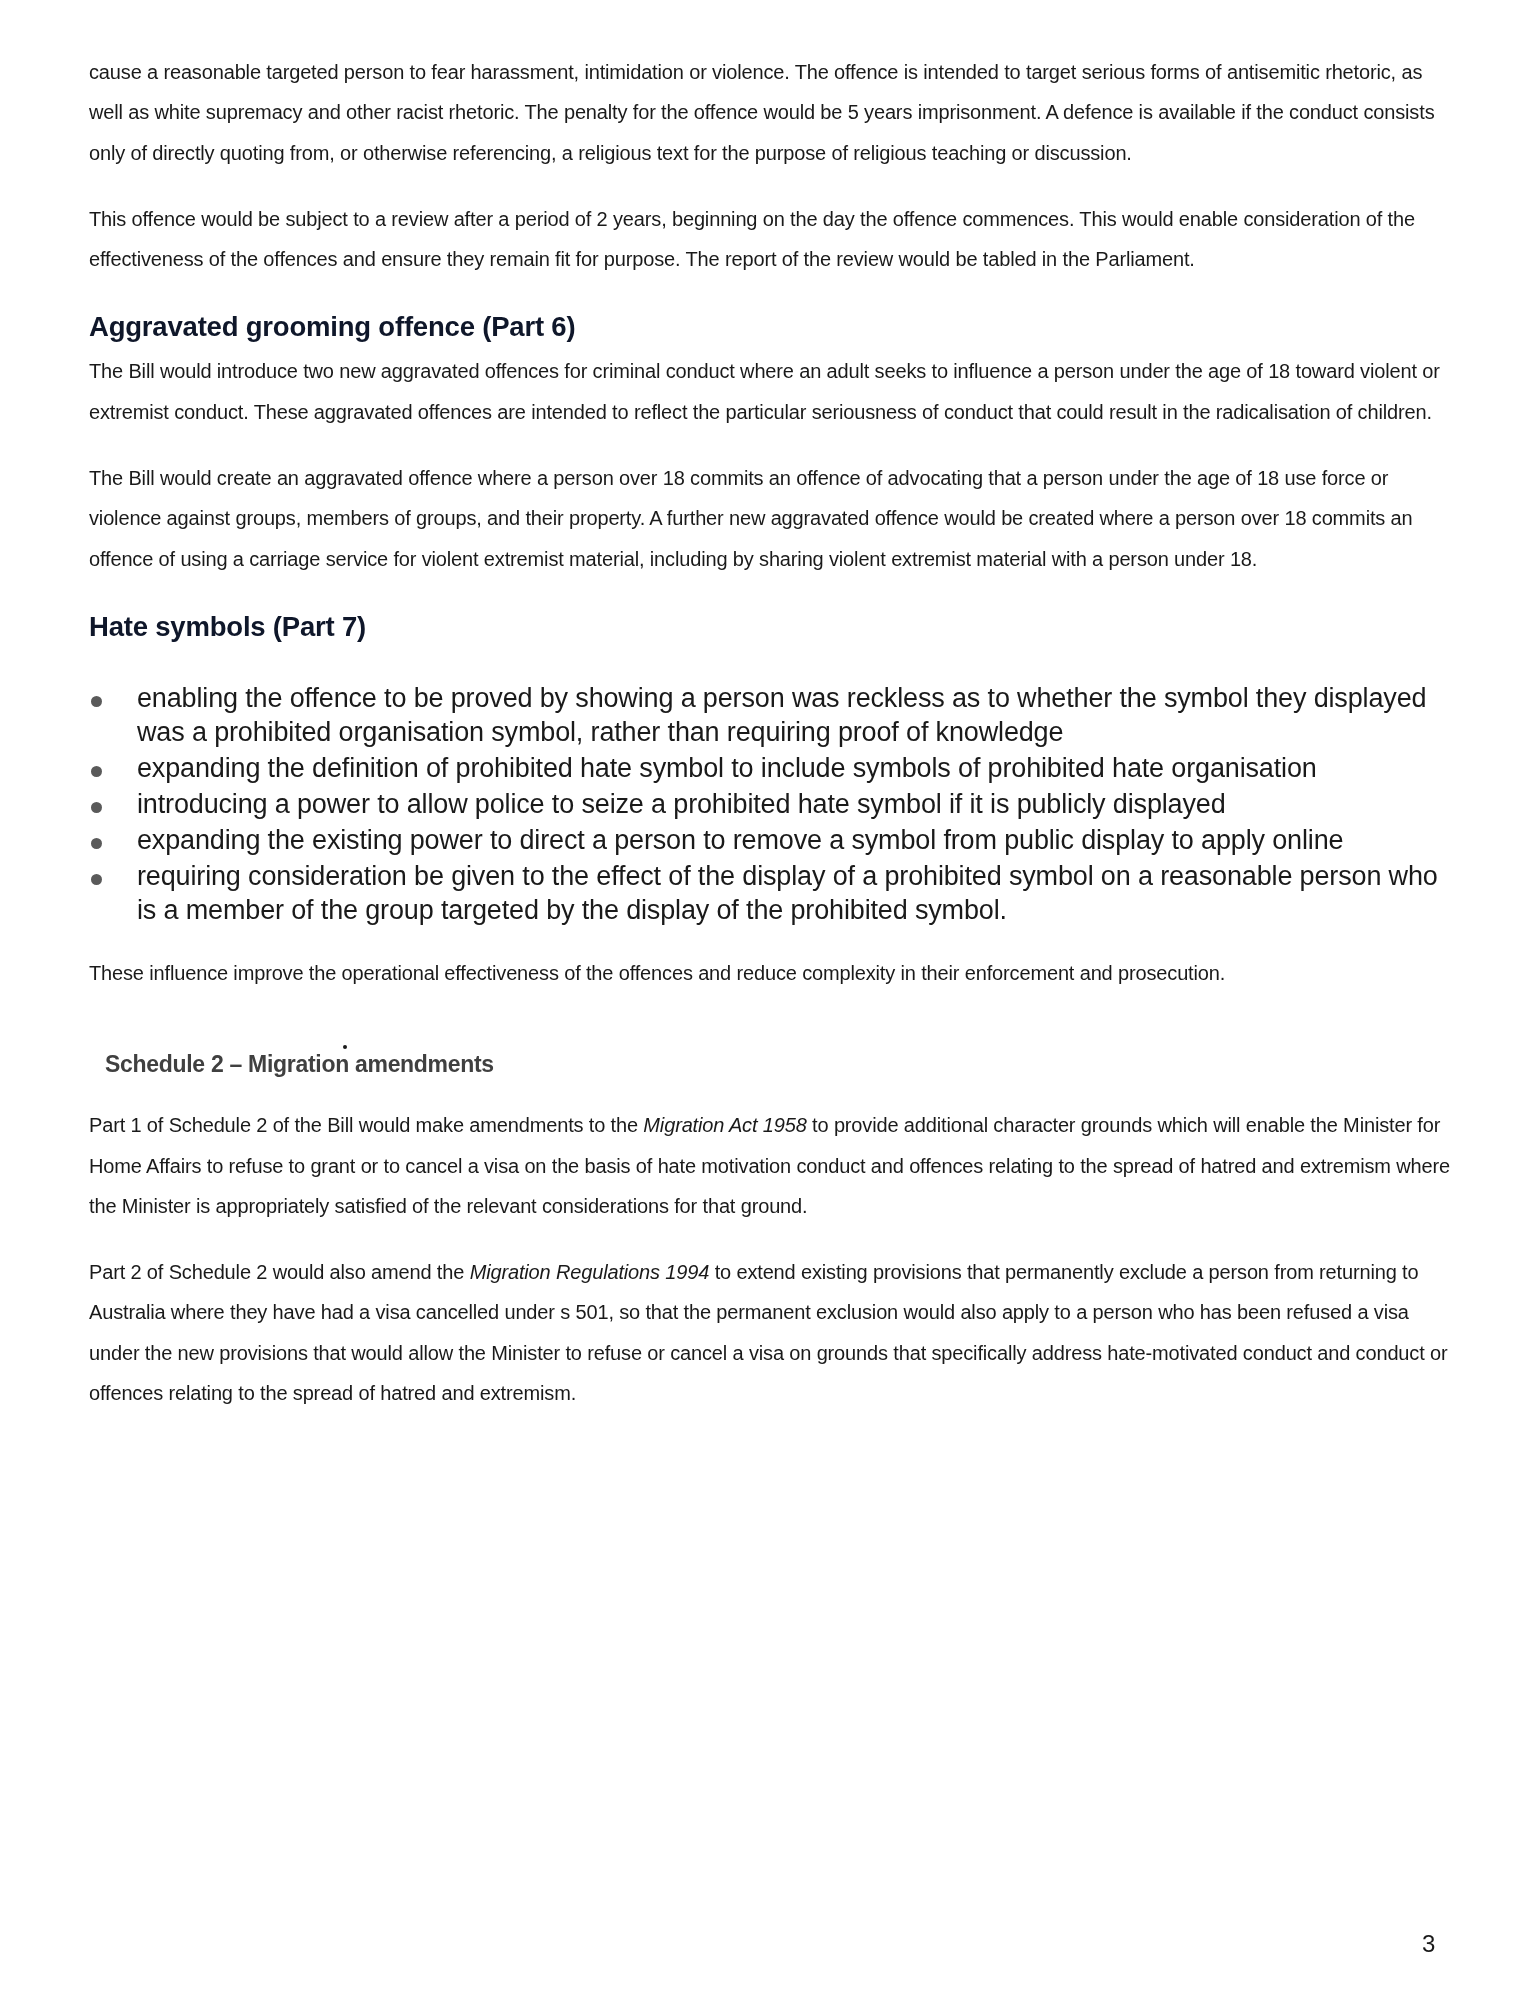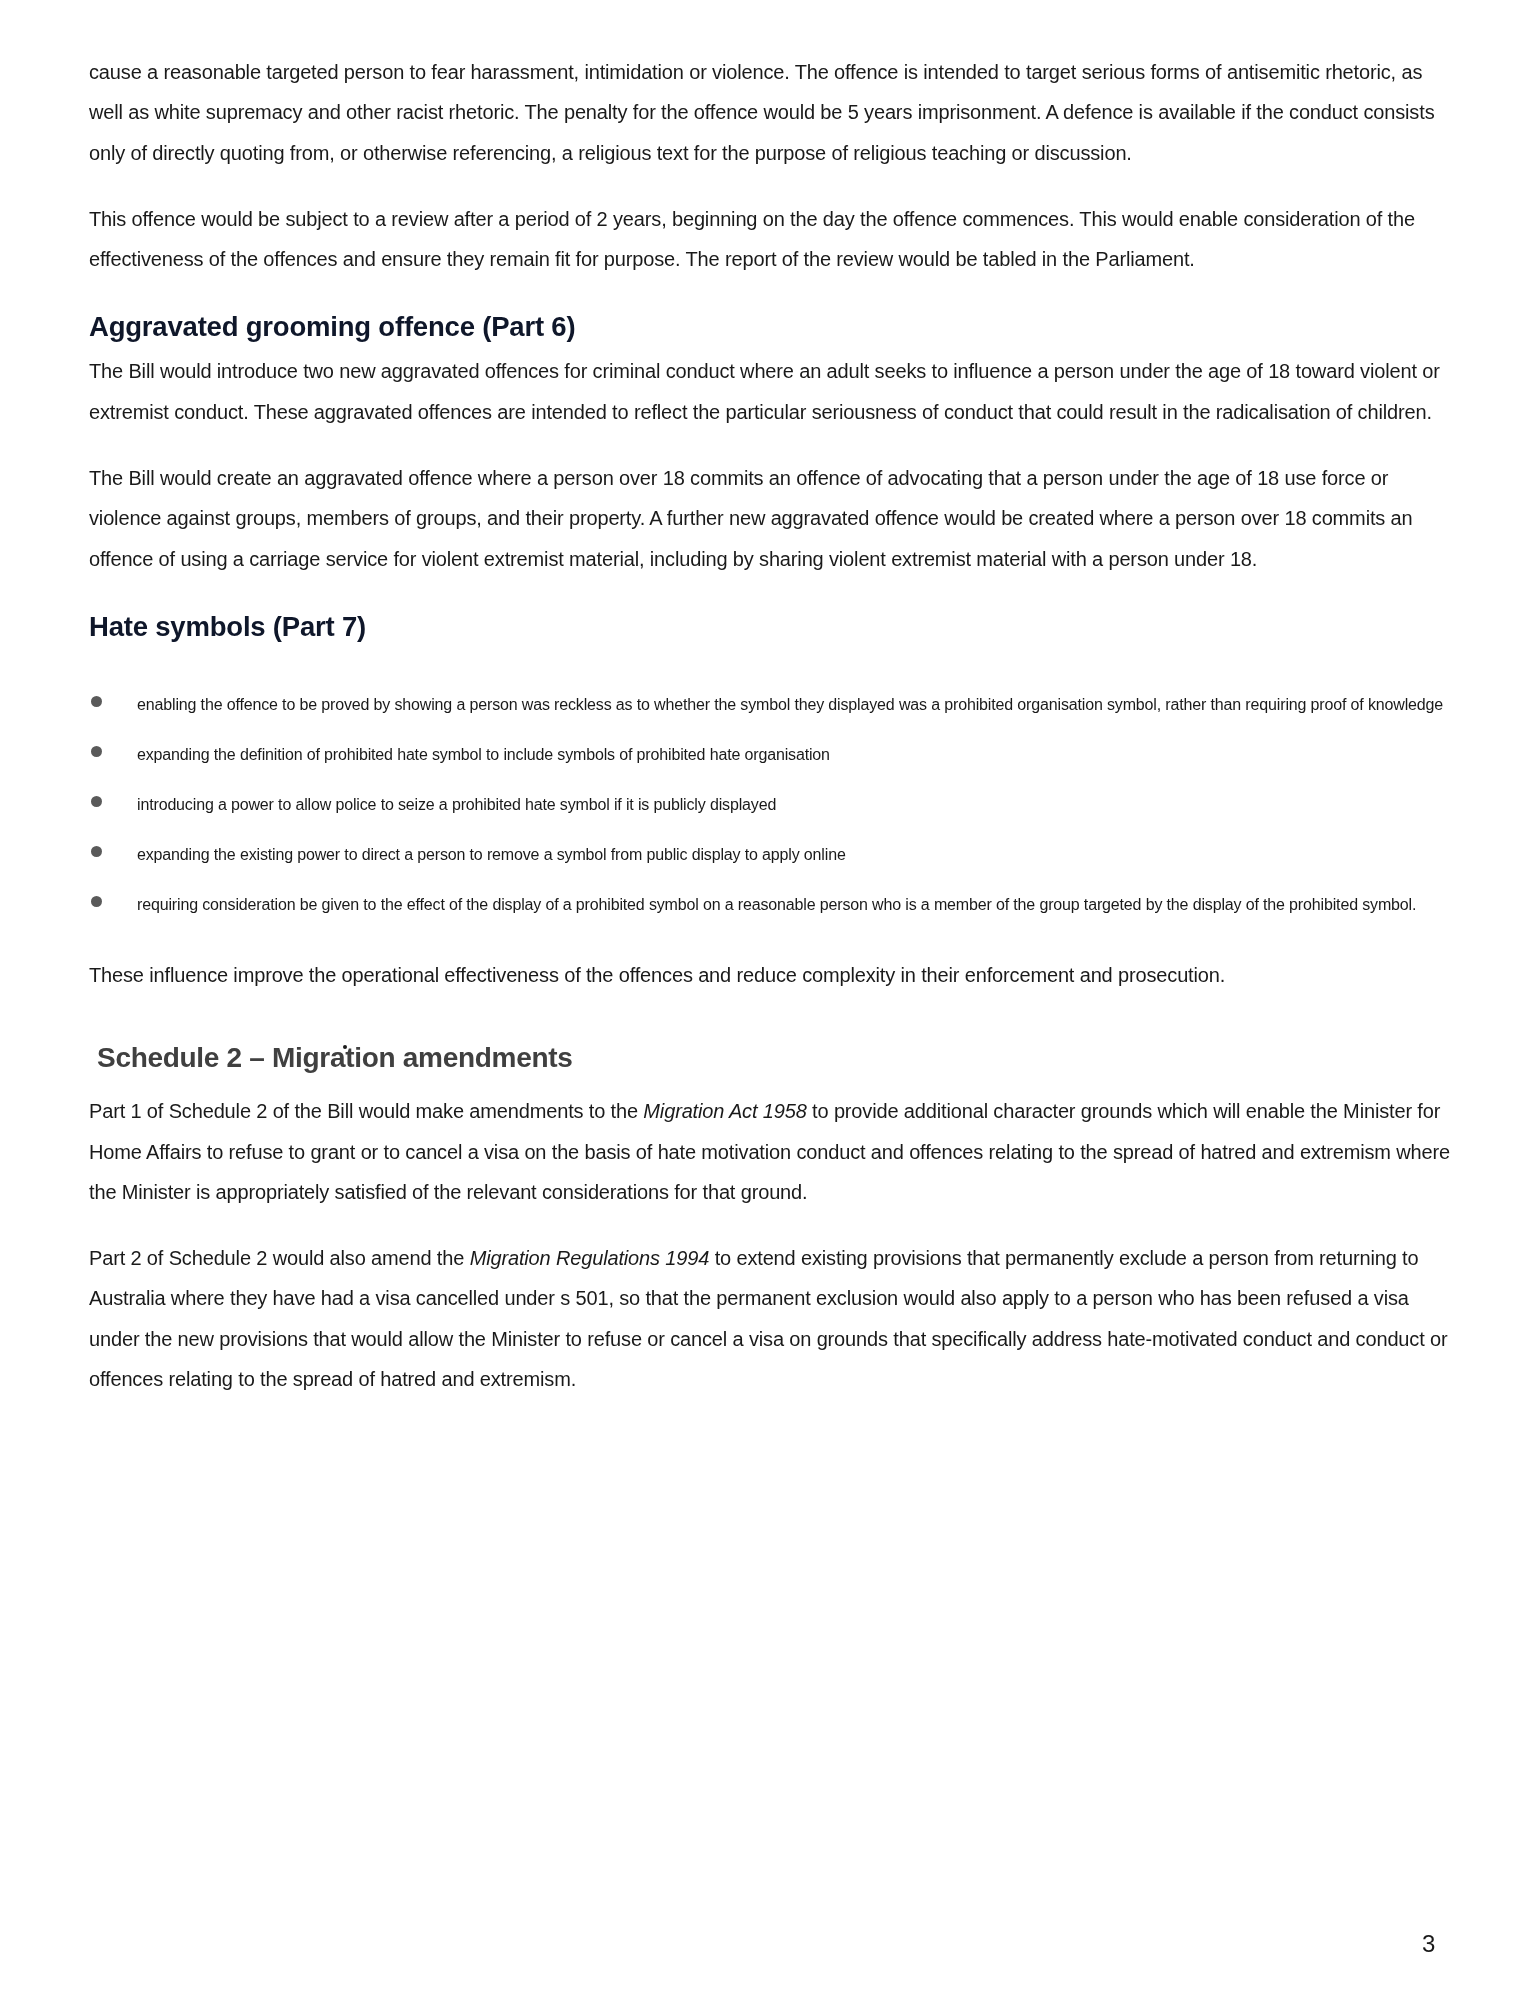--- a/index.html
+++ b/index.html
@@ -2,23 +2,23 @@
 <html><head>
 <meta charset="utf-8">
 <style>
   html, body { margin: 0; padding: 0; background: #ffffff; }
   body { width: 1532px; height: 2014px; position: relative; overflow: hidden;
          font-family: "Liberation Sans", "DejaVu Sans", sans-serif; color: #1a1a1a; }
   .page { position: absolute; left: 89px; top: 52px; width: 1362px; }
   p.body { font-size: 20px; line-height: 40.3px; margin: 0; letter-spacing: -0.15px; }
   .gap { height: 26px; }
   h3.section { font-size: 27.5px; font-weight: bold; color: #0f172a; margin: 0; line-height: 40px; letter-spacing: -0.2px; }
-  h2.schedule { font-size: 28px; font-weight: bold; color: #404040; margin: 8px; line-height: 50px; letter-spacing: -0.3px; }
+  h2.schedule { font-size: 23px; font-weight: bold; color: #404040; margin: 16px; line-height: 50px; letter-spacing: -0.3px; }
   ul.bullets { list-style: none; margin: 0; padding: 0; }
-  ul.bullets li { position: relative; padding-left: 48px; font-size: 16px; line-height: 48px; letter-spacing: -0.15px; margin-bottom: 2px; }
+  ul.bullets li { position: relative; padding-left: 48px; font-size: 27px; line-height: 34px; letter-spacing: -0.15px; margin-bottom: 2px; }
   ul.bullets li .dot { position: absolute; left: 2px; top: 15px; width: 11px; height: 11px; border-radius: 50%; background: #5a5a5a; }
   em { font-style: italic; }
   .page-number { position: absolute; left: 1422px; top: 1930px; font-size: 24px; color: #1a1a1a; }
   .artifact-dot { position: absolute; left: 343px; top: 1045px; width: 4px; height: 4px; border-radius: 50%; background: #1a1a1a; }
 </style>
 </head>
 <body>
 
 <div class="page">
 

